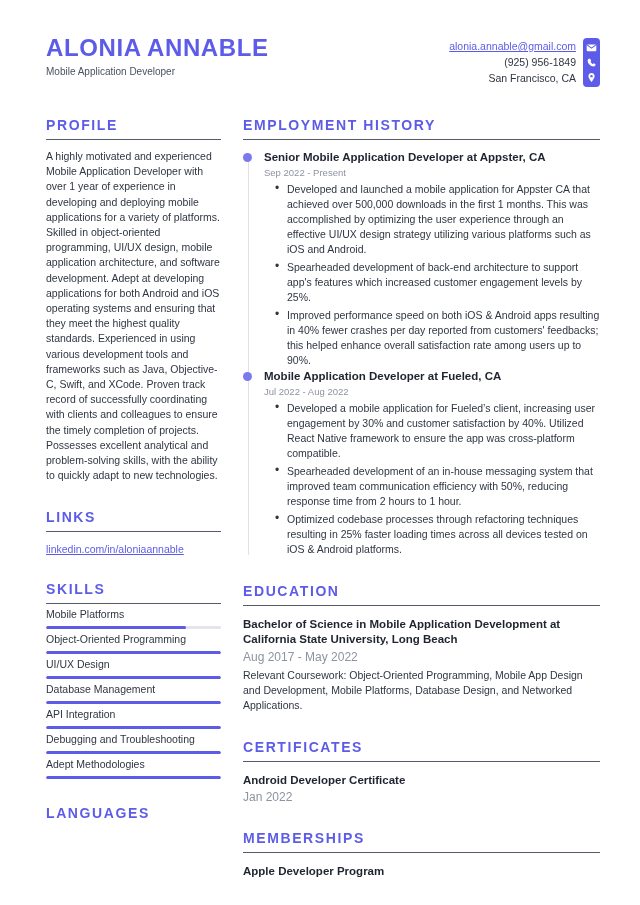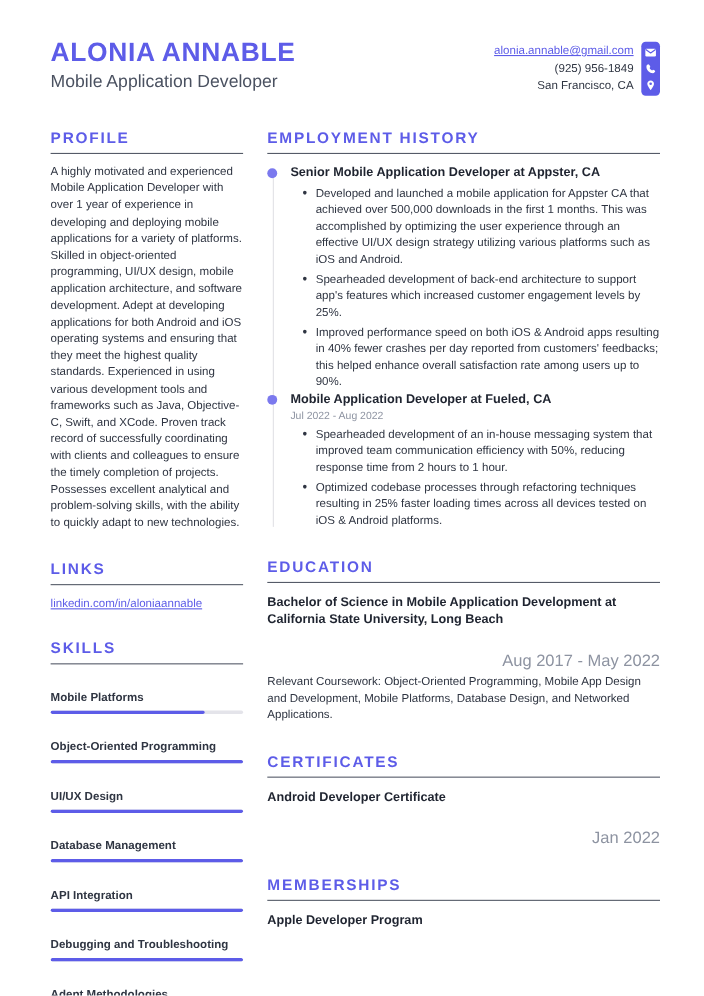--- a/index.html
+++ b/index.html
@@ -21,21 +21,21 @@
   
   .header { display: flex; align-items: flex-start; justify-content: space-between; }
   .name {
     font-size: 24px;
     font-weight: 700;
     letter-spacing: 0.6px;
     color: #5d5ce8;
     line-height: 1.15;
   }
   .job-title {
-    font-size: 16px;
+    font-size: 10px;
     color: #4a5160;
     margin-top: 4px;
   }
   .contact-wrap { display: flex; align-items: flex-start; gap: 7px; margin-top: 4px; }
   .contact-lines { text-align: right; font-size: 10.5px; line-height: 16px; color: #2f3542; }
   .contact-lines a { color: #5d5ce8; text-decoration: underline; }
   .icon-bar {
     width: 17px;
     background: #5d5ce8;
     border-radius: 4px;
@@ -72,21 +72,21 @@
 
   .section-left { margin-top: 26px; }
   .link-item {
     display: block;
     font-size: 10.5px;
     color: #5d5ce8;
     text-decoration: underline;
     margin-top: 11px;
   }
 
-  .skill { margin-top: 24px; font-weight: bold; }
+  .skill { margin-top: 4px; }
   .skill-name { font-size: 10.5px; color: #2f3542; }
   .skill-track {
     margin-top: 6px;
     height: 3px;
     background: #e4e4ea;
     border-radius: 2px;
     overflow: hidden;
   }
   .skill-fill { height: 3px; background: #5d5ce8; border-radius: 2px; }
 
@@ -137,21 +137,21 @@
   }
 
   .section-right { margin-top: 26px; }
   .entry { margin-top: 11px; }
   .entry-head {
     font-size: 11.5px;
     font-weight: 700;
     color: #1f2430;
     line-height: 1.35;
   }
-  .entry-date { font-size: 15px; color: #8d93a1; margin-top: 20px; text-align: right; }
+  .entry-date { font-size: 12px; color: #8d93a1; margin-top: 2px; }
   .entry-desc { font-size: 10.5px; line-height: 15px; color: #2f3542; margin-top: 4px; }
   .entry.tight { margin-top: 9px; }
 </style>
 </head>
 <body>
 
 <div class="page">
 
   <div class="header">
     <div>
@@ -266,32 +266,34 @@
 
       <section>
         <div class="sec-title">EMPLOYMENT HISTORY</div>
         <div class="sec-rule"></div>
 
         <div class="timeline">
 
           <div class="job">
             <span class="dot"></span>
             <div class="job-head">Senior Mobile Application Developer at Appster, CA</div>
+            <div class="job-date">Sep 2022 - Present</div>
             <ul class="bullets">
               <li>Developed and launched a mobile application for Appster CA that achieved over 500,000 downloads in the first 1 months. This was accomplished by optimizing the user experience through an effective UI/UX design strategy utilizing various platforms such as iOS and Android.</li>
               <li>Spearheaded development of back-end architecture to support app's features which increased customer engagement levels by 25%.</li>
               <li>Improved performance speed on both iOS &amp; Android apps resulting in 40% fewer crashes per day reported from customers' feedbacks; this helped enhance overall satisfaction rate among users up to 90%.</li>
             </ul>
           </div>
 
           <div class="job">
             <span class="dot"></span>
             <div class="job-head">Mobile Application Developer at Fueled, CA</div>
             <div class="job-date">Jul 2022 - Aug 2022</div>
             <ul class="bullets">
+              <li>Developed a mobile application for Fueled’s client, increasing user engagement by 30% and customer satisfaction by 40%. Utilized React Native framework to ensure the app was cross-platform compatible.</li>
               <li>Spearheaded development of an in-house messaging system that improved team communication efficiency with 50%, reducing response time from 2 hours to 1 hour.</li>
               <li>Optimized codebase processes through refactoring techniques resulting in 25% faster loading times across all devices tested on iOS &amp; Android platforms.</li>
             </ul>
           </div>
 
         </div>
       </section>
 
       <section class="section-right">
         <div class="sec-title">EDUCATION</div>

